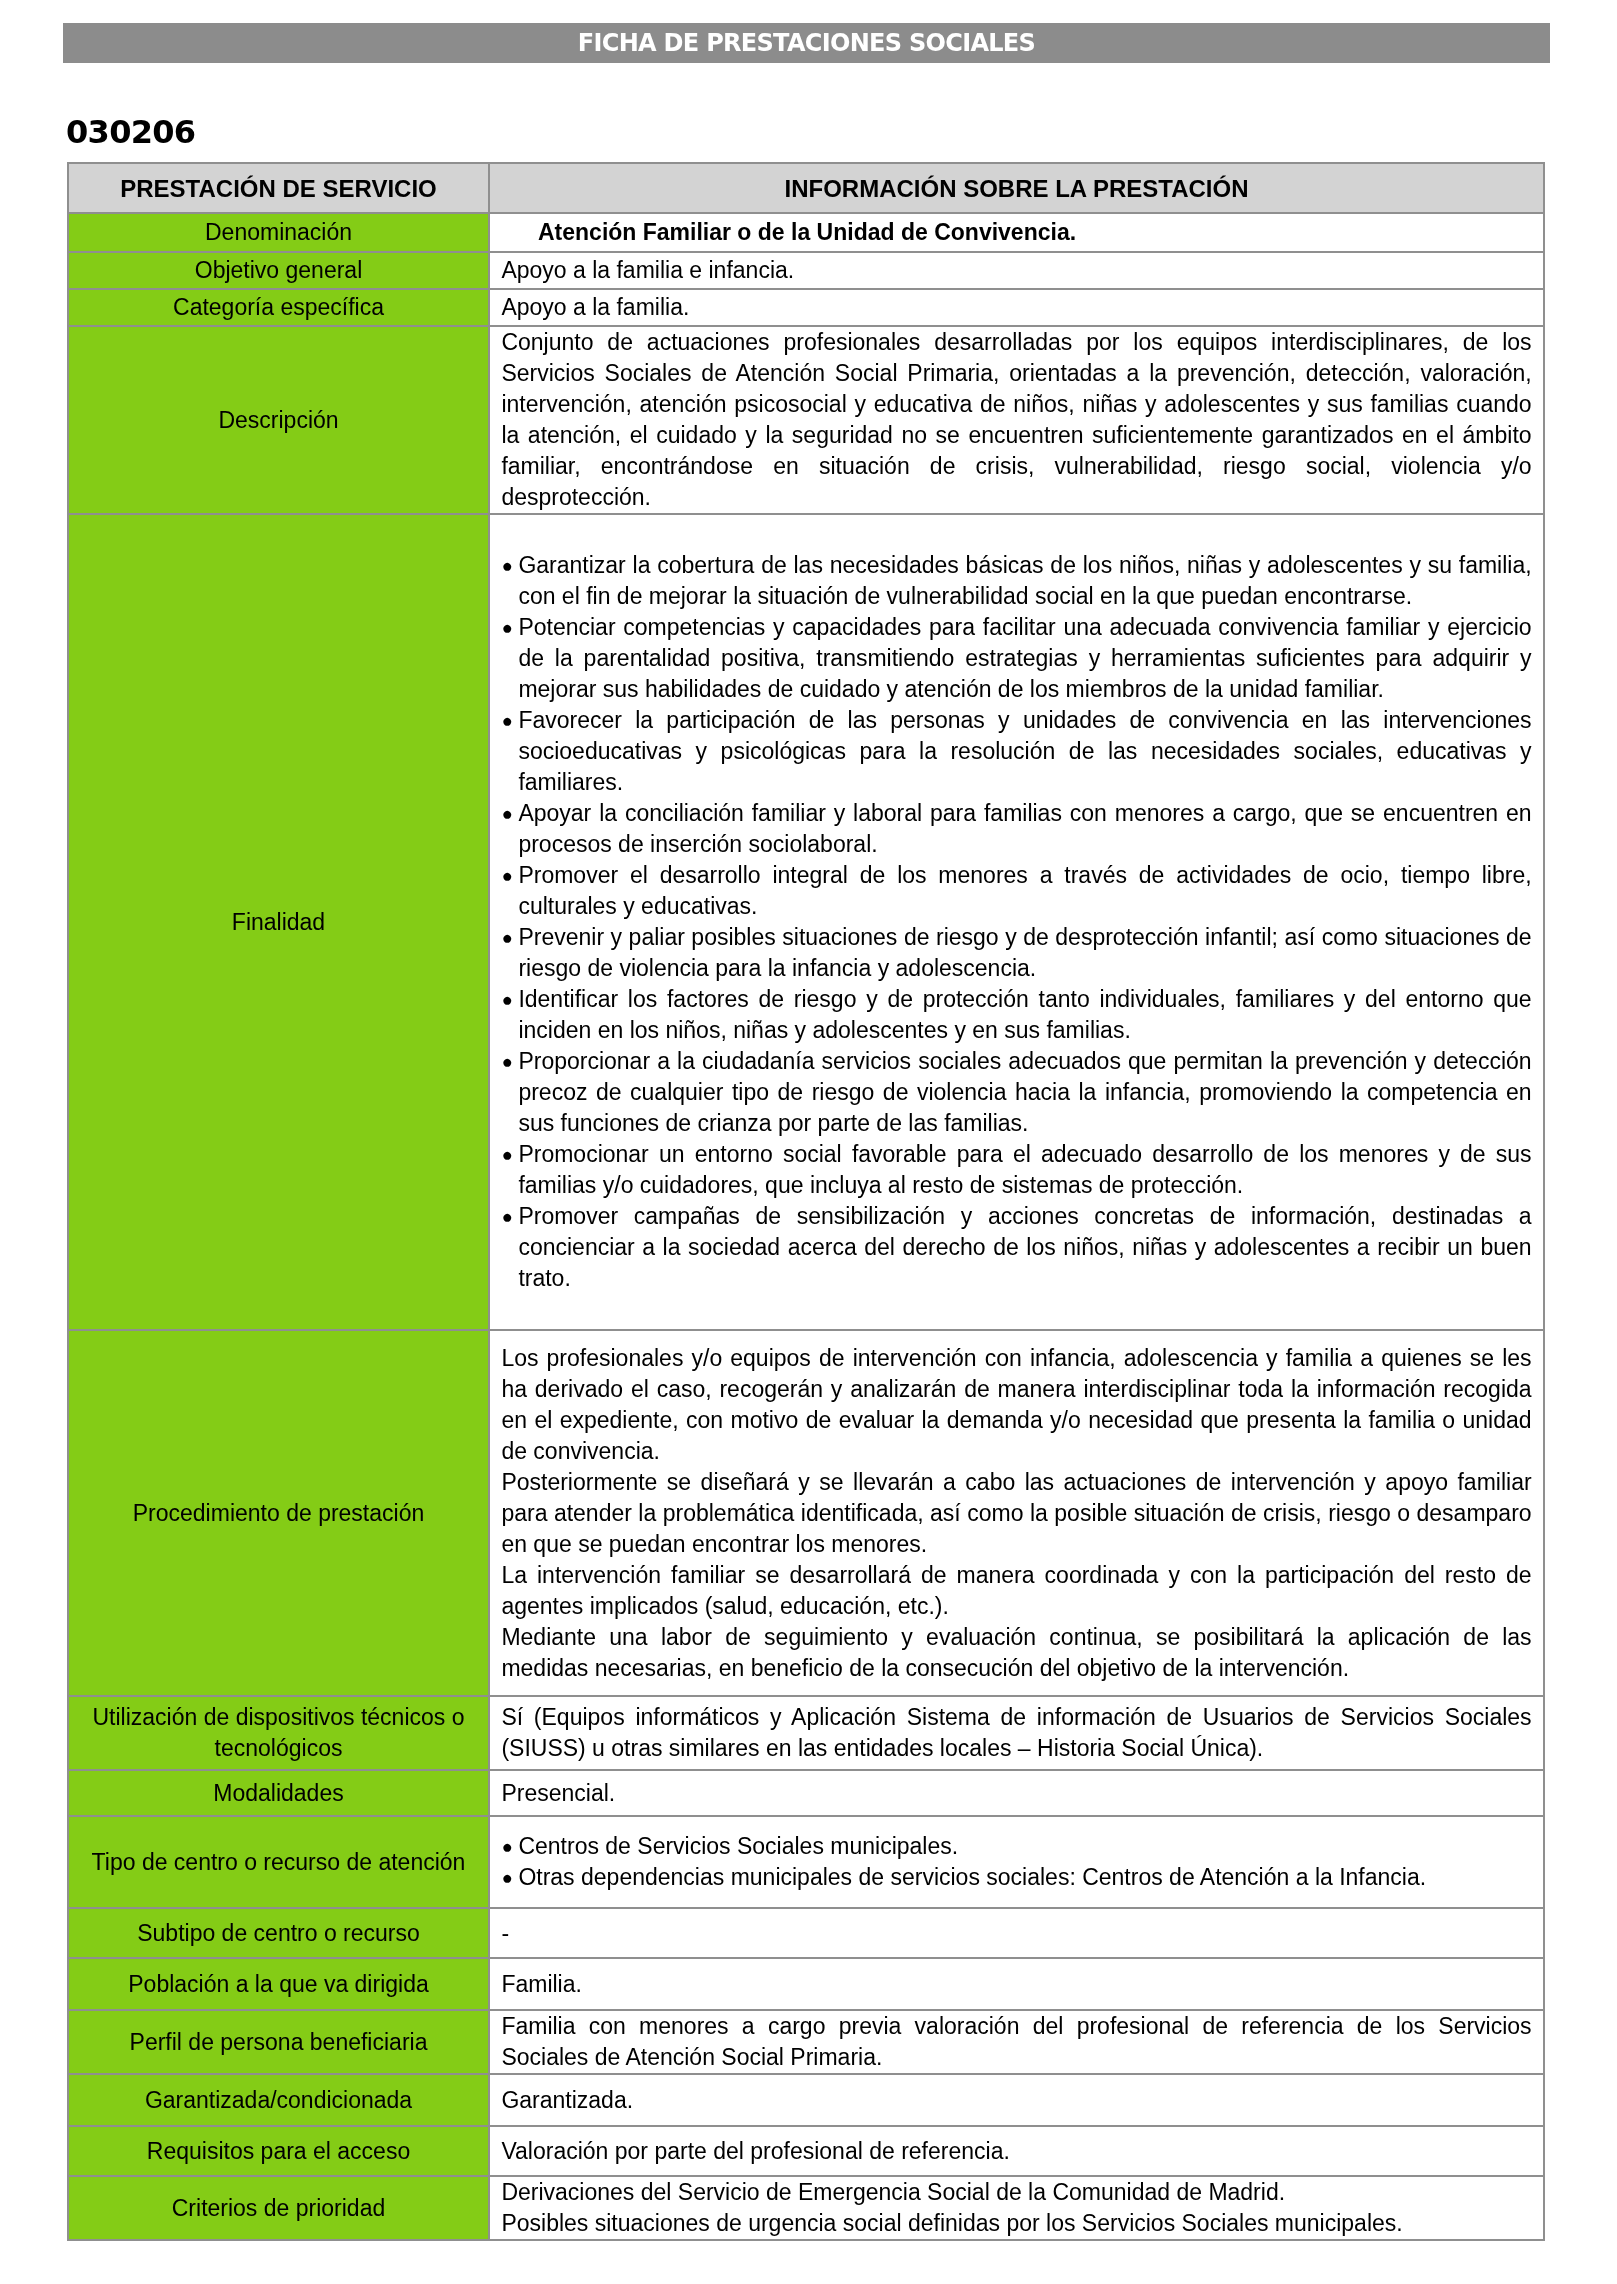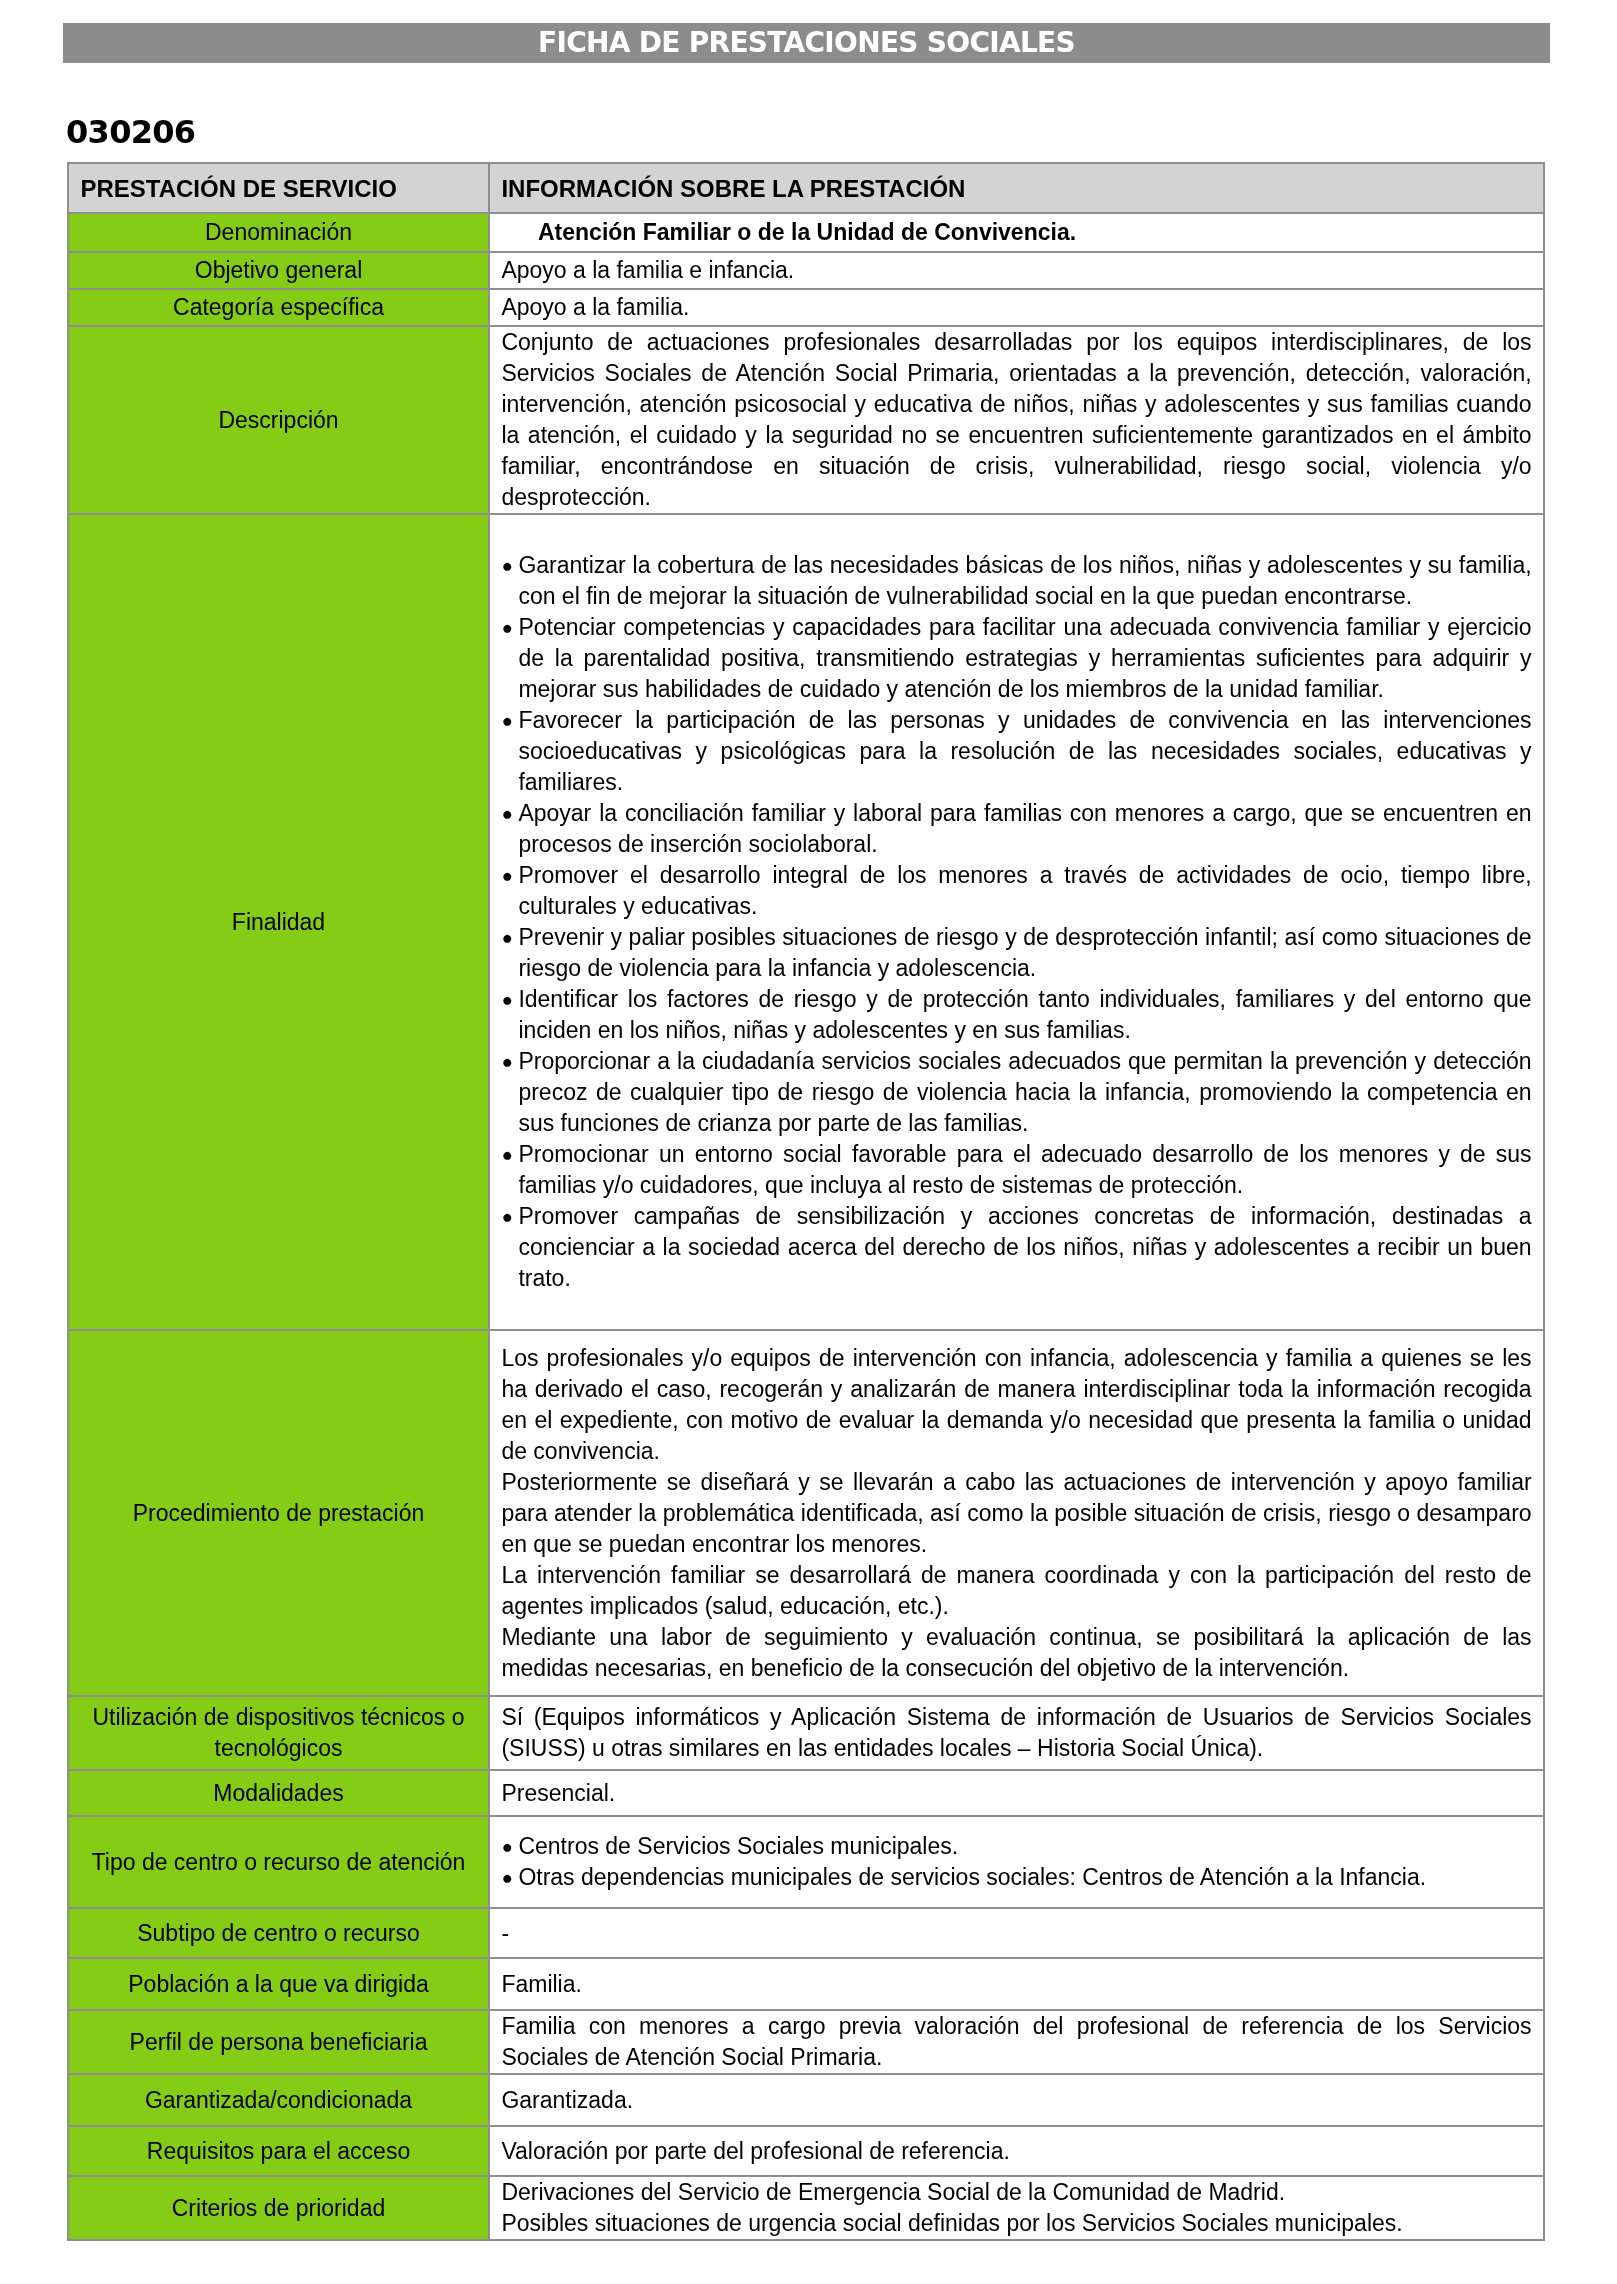--- a/index.html
+++ b/index.html
@@ -1,28 +1,28 @@
 <!DOCTYPE html>
 <html style="font-size:11.4px"><head>
 <meta charset="utf-8">
 <style>
   html, body { margin: 0; padding: 0; background: #ffffff; }
   body { width: 1617px; height: 2284px; position: relative; overflow: hidden;
          font-family: "Liberation Sans", sans-serif; color: #000; }
   .banner { position: absolute; left: 63px; top: 23px; width: 1487px; height: 40px;
             background: #8c8c8c; color: #fff; text-align: center;
-            font-family: "DejaVu Sans", sans-serif; font-weight: bold; font-size: 28px;
+            font-family: "DejaVu Sans", sans-serif; font-weight: bold; font-size: 24px;
             line-height: 40px; letter-spacing: -0.7px; }
   .code { position: absolute; left: 66px; top: 107px; font-family: "DejaVu Sans", sans-serif;
           font-weight: bold; font-size: 32px; line-height: 50px; letter-spacing: -0.7px; }
   table.sheet { position: absolute; left: 67px; top: 162px; width: 1478px;
                 border-collapse: collapse; table-layout: fixed; }
   table.sheet td { border: 2.9px solid #8f8f8f; vertical-align: middle; padding: 0 11.4px 0 11.4px;
                    font-size: 23px; line-height: 31px; }
-  table.sheet tr.hdr td { background: #d3d3d3; font-weight: bold; font-size: 24px; }
+  table.sheet tr.hdr td { background: #d3d3d3; font-weight: bold; text-align: center; font-size: 24px; }
   td.lbl { background: #84cc16; border-right-width: 1.4px; text-align: center; }
   td.val { background: #ffffff; border-left-width: 1.4px; text-align: justify; }
   td.val.bold { font-weight: bold; padding-left: 48px; }
   col.c1 { width: 421px; }
   ul.bl { list-style: none; margin: 0; padding: 0; }
   ul.bl li { position: relative; padding-left: 17px; text-align: justify; }
   ul.bl li .bullet { position: absolute; left: 0; top: 0; font-size: 18.6px; }
   p.par { margin: 0; text-align: justify; }
 </style>
 </head>

